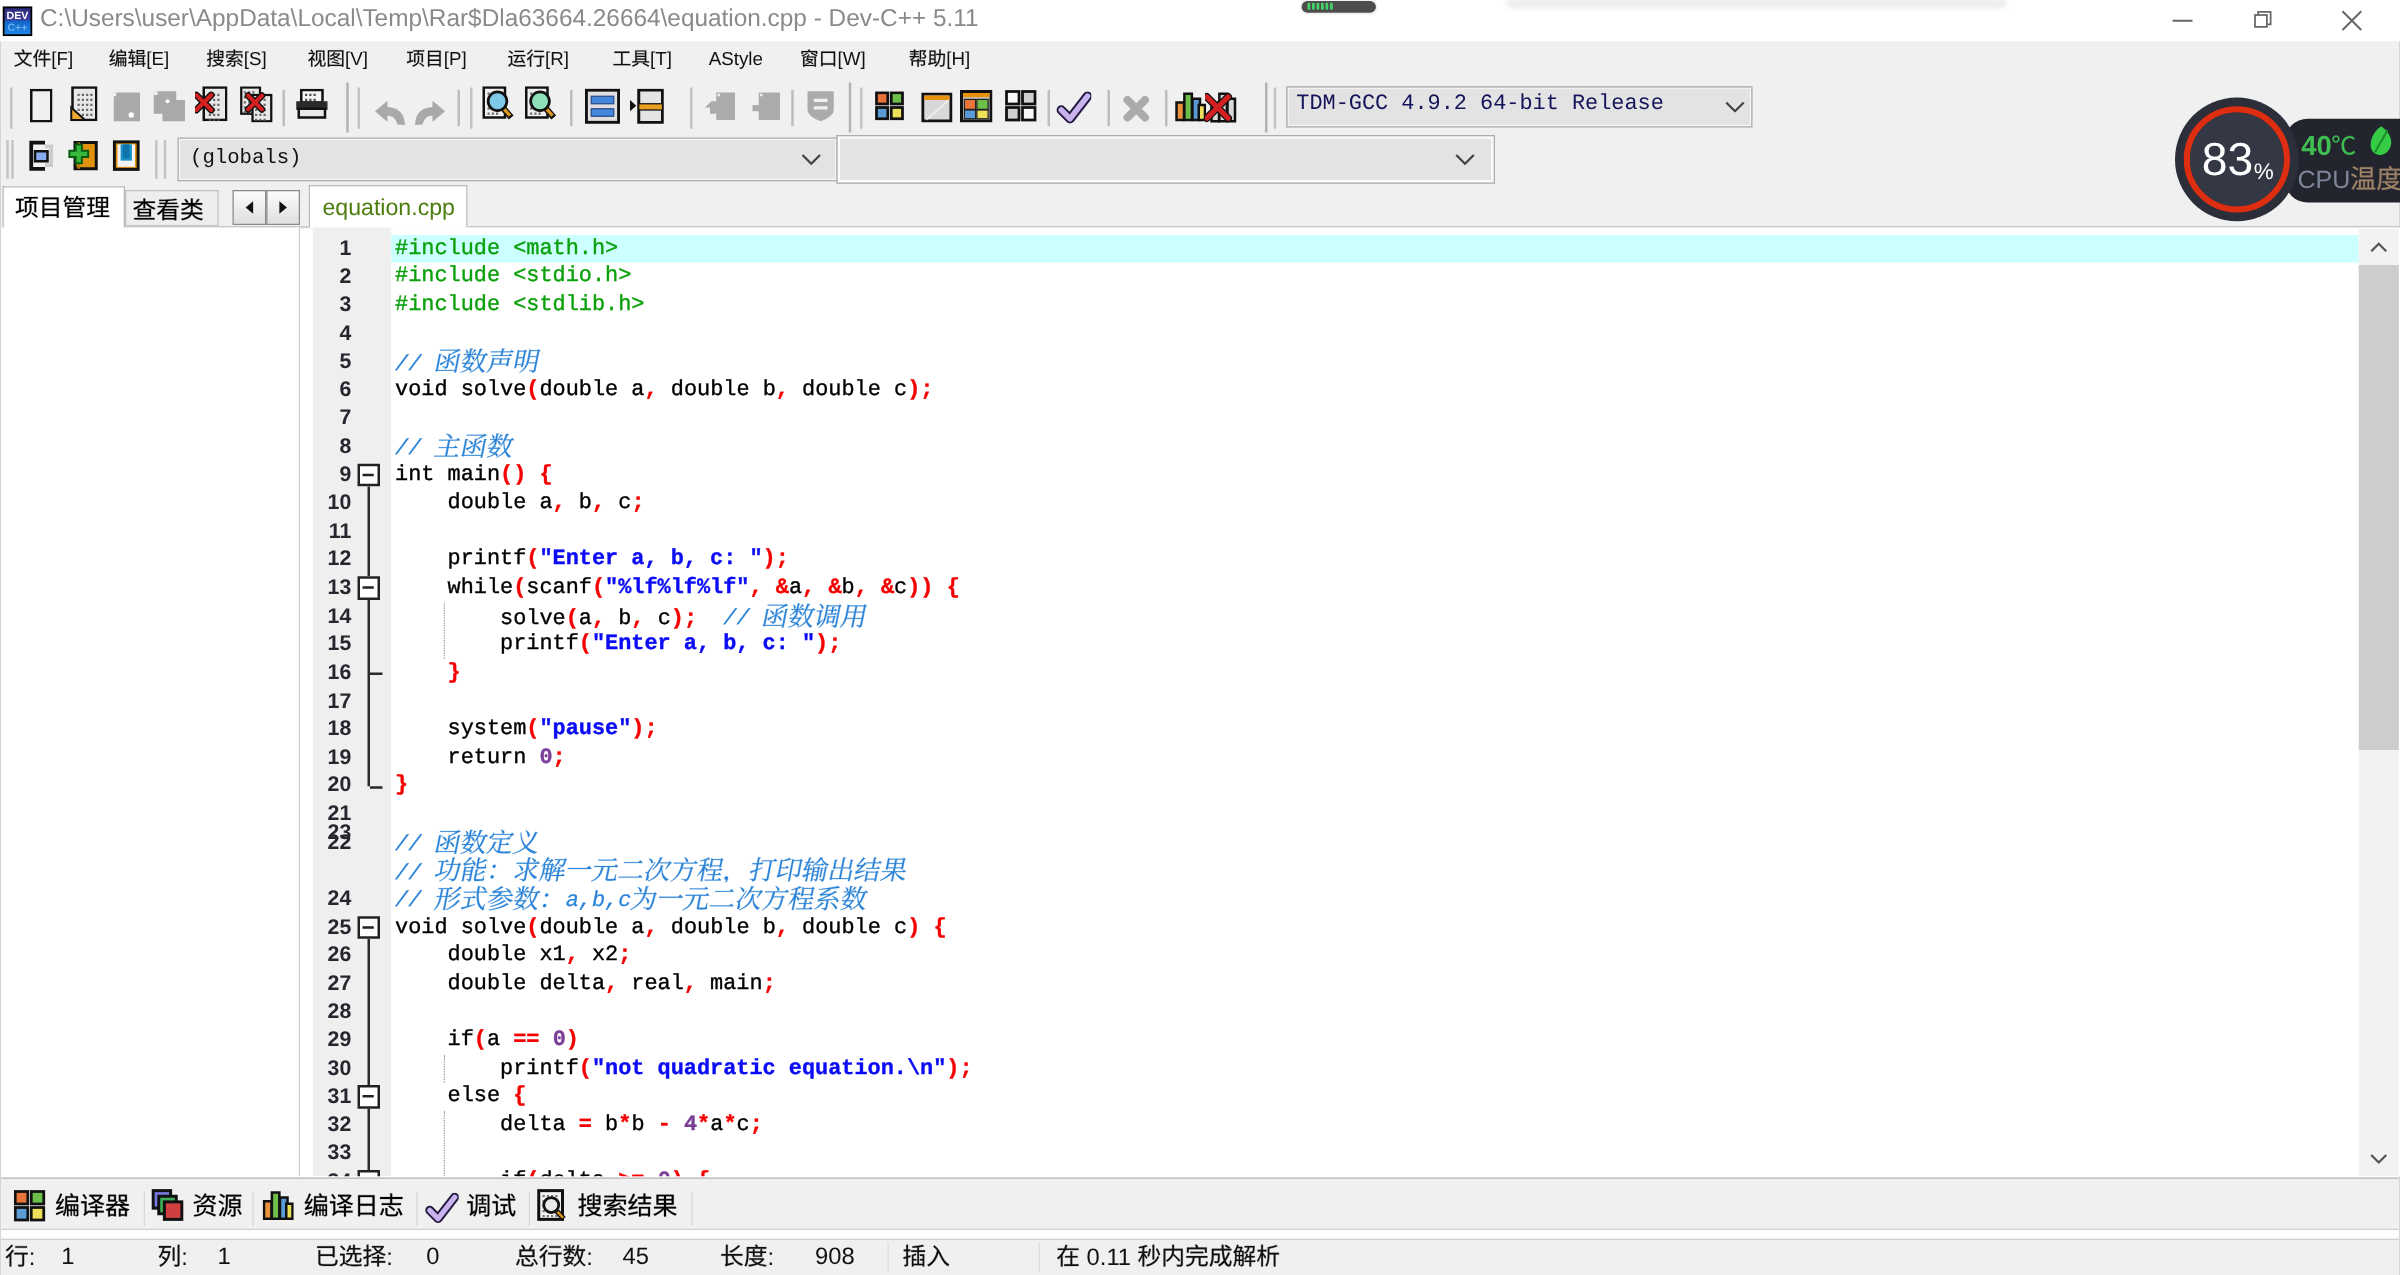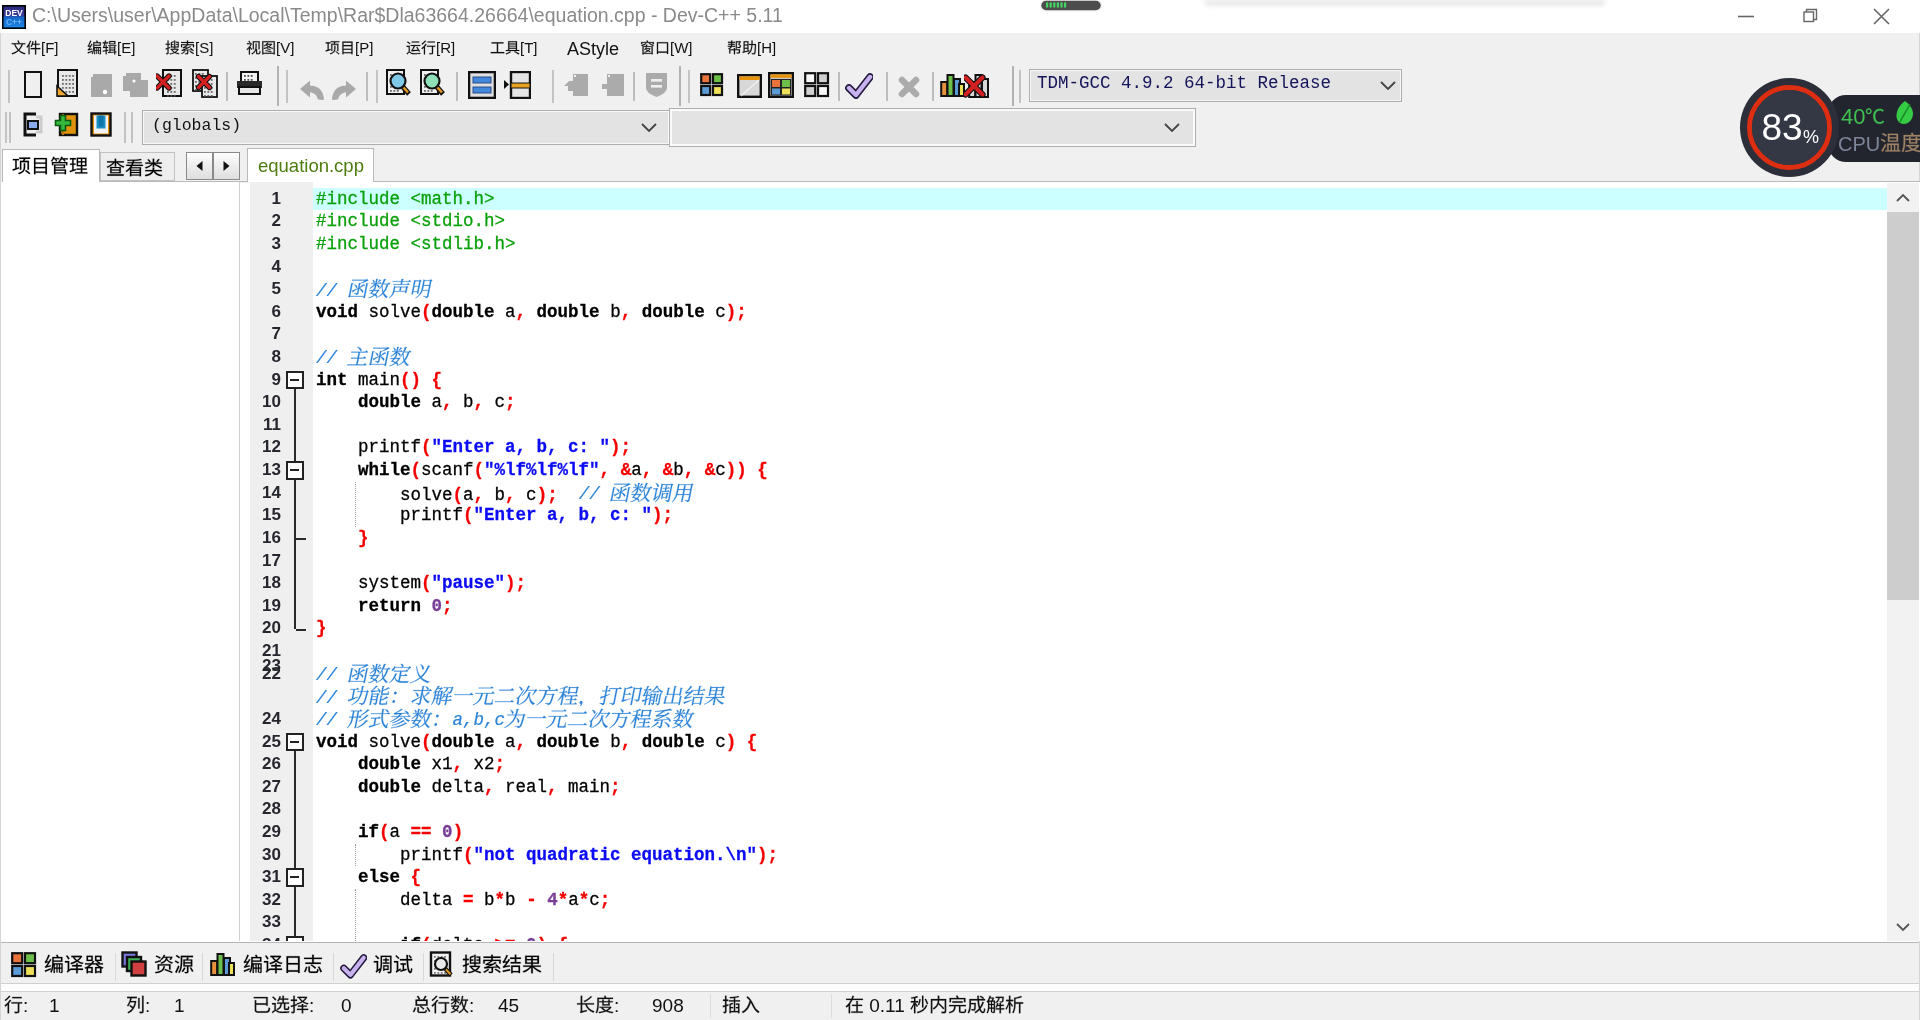--- a/index.html
+++ b/index.html
@@ -3,21 +3,21 @@
 *{margin:0;padding:0;box-sizing:content-box}
 html,body{width:1920px;height:1020px;overflow:hidden;background:#fff;font-family:"Liberation Sans",sans-serif}
 .cj{display:inline-block;fill:currentColor}
 .cj use{stroke:currentColor;stroke-width:10}
 .cjI{transform:skewX(-11deg)}
 .ic{position:absolute}
 .gcol{position:absolute;left:251px;top:0;width:33px}
 .gn{position:absolute;width:30px;text-align:right;font-size:17px;font-weight:bold;color:#26262e;font-family:"Liberation Sans",sans-serif;line-height:22.62px}
 .codecol{position:absolute;left:316px;top:0}
 .cl{position:absolute;left:0;white-space:pre;font-family:"Liberation Mono",monospace;font-size:17.5px;line-height:22.62px;color:#000;-webkit-text-stroke:0.28px}
-.cl .k{font-weight:bold}
+.cl .k{font-weight:normal}
 .cl .g{color:#0aa00a}
 .cl .p{color:#f50000;font-weight:bold}
 .cl .s{color:#0b0bf5;font-weight:bold}
 .cl .n{color:#7a3e98;font-weight:bold}
 .cl .c{color:#2b84d8;font-style:italic;-webkit-text-stroke:0.2px}
 .fb{position:absolute;left:285.5px;width:18.5px;height:18.5px;background:#fff;border:2.2px solid #222;box-sizing:border-box}
 .fbm{position:absolute;left:2.6px;top:6px;width:8.8px;height:2.2px;background:#222}
 .fv{position:absolute;left:294px;width:2px;background:#2a2a2a}
 .ft{position:absolute;left:296px;width:10px;height:2px;background:#2a2a2a}
 .ig{position:absolute;left:355px;width:1px;border-left:1px dotted #9a9a9a}
@@ -340,21 +340,21 @@
 <div style="position:absolute;left:406px;top:39px;font-size:15px;color:#111;white-space:pre"><svg class="cj " style="width:15px;height:15px;vertical-align:-1.8px" viewBox="0 0 1000 1000">
       <use href="#u8FD0"></use>
     </svg><svg class="cj " style="width:15px;height:15px;vertical-align:-1.8px" viewBox="0 0 1000 1000">
       <use href="#u884C"></use>
     </svg>[R]</div>
 <div style="position:absolute;left:490px;top:39px;font-size:15px;color:#111;white-space:pre"><svg class="cj " style="width:15px;height:15px;vertical-align:-1.8px" viewBox="0 0 1000 1000">
       <use href="#u5DE5"></use>
     </svg><svg class="cj " style="width:15px;height:15px;vertical-align:-1.8px" viewBox="0 0 1000 1000">
       <use href="#u5177"></use>
     </svg>[T]</div>
-<div style="position:absolute;left:567px;top:39px;font-size:18px;color:#111;white-space:pre">AStyle</div>
+<div style="position:absolute;left:567px;top:39px;font-size:15px;color:#111;white-space:pre">AStyle</div>
 <div style="position:absolute;left:640px;top:39px;font-size:15px;color:#111;white-space:pre"><svg class="cj " style="width:15px;height:15px;vertical-align:-1.8px" viewBox="0 0 1000 1000">
       <use href="#u7A97"></use>
     </svg><svg class="cj " style="width:15px;height:15px;vertical-align:-1.8px" viewBox="0 0 1000 1000">
       <use href="#u53E3"></use>
     </svg>[W]</div>
 <div style="position:absolute;left:727px;top:39px;font-size:15px;color:#111;white-space:pre"><svg class="cj " style="width:15px;height:15px;vertical-align:-1.8px" viewBox="0 0 1000 1000">
       <use href="#u5E2E"></use>
     </svg><svg class="cj " style="width:15px;height:15px;vertical-align:-1.8px" viewBox="0 0 1000 1000">
       <use href="#u52A9"></use>
     </svg>[H]</div>
@@ -1008,21 +1008,21 @@
     </svg><svg class="cj " style="width:19px;height:19px;vertical-align:-2.3px" viewBox="0 0 1000 1000">
       <use href="#u6210"></use>
     </svg><svg class="cj " style="width:19px;height:19px;vertical-align:-2.3px" viewBox="0 0 1000 1000">
       <use href="#u89E3"></use>
     </svg><svg class="cj " style="width:19px;height:19px;vertical-align:-2.3px" viewBox="0 0 1000 1000">
       <use href="#u6790"></use>
     </svg></div>
 <div style="position:absolute;left:710px;top:994px;width:1px;height:24px;background:#dcdcdc"></div>
 <div style="position:absolute;left:831px;top:994px;width:1px;height:24px;background:#dcdcdc"></div>
 <div style="position:absolute;left:1828px;top:95px;width:92px;height:67px;background:#23252e;border-radius:18px 0 0 18px"></div>
-<div style="position:absolute;left:1841px;top:104px;font-size:22px;color:#3fbf51;font-weight:normal">40<svg class="cj " style="width:20px;height:20px;vertical-align:-2px" viewBox="0 0 1000 1000">
+<div style="position:absolute;left:1841px;top:104px;font-size:22px;color:#3fbf51;font-weight:bold">40<svg class="cj " style="width:20px;height:20px;vertical-align:-2px" viewBox="0 0 1000 1000">
       <use href="#u2103"></use>
     </svg></div>
 <svg style="position:absolute;left:1893px;top:100px" width="24" height="26" viewBox="0 0 24 26">
     <path d="M12 1 C20 7 22 14 18 20 C14 26 6 25 4 19 C2 13 6 5 12 1 Z" fill="#35cb45"></path>
     <path d="M7 22 C10 16 14 10 17 4" stroke="#1a8a28" stroke-width="1.5" fill="none"></path>
   </svg>
 <div style="position:absolute;left:1838px;top:132px;font-size:20px;color:#7d8699;white-space:nowrap">CPU<span style="color:#a08468"><svg class="cj " style="width:21px;height:21px;vertical-align:-2.5px" viewBox="0 0 1000 1000">
         <use href="#u6E29"></use>
       </svg><svg class="cj " style="width:21px;height:21px;vertical-align:-2.5px" viewBox="0 0 1000 1000">
         <use href="#u5EA6"></use>

